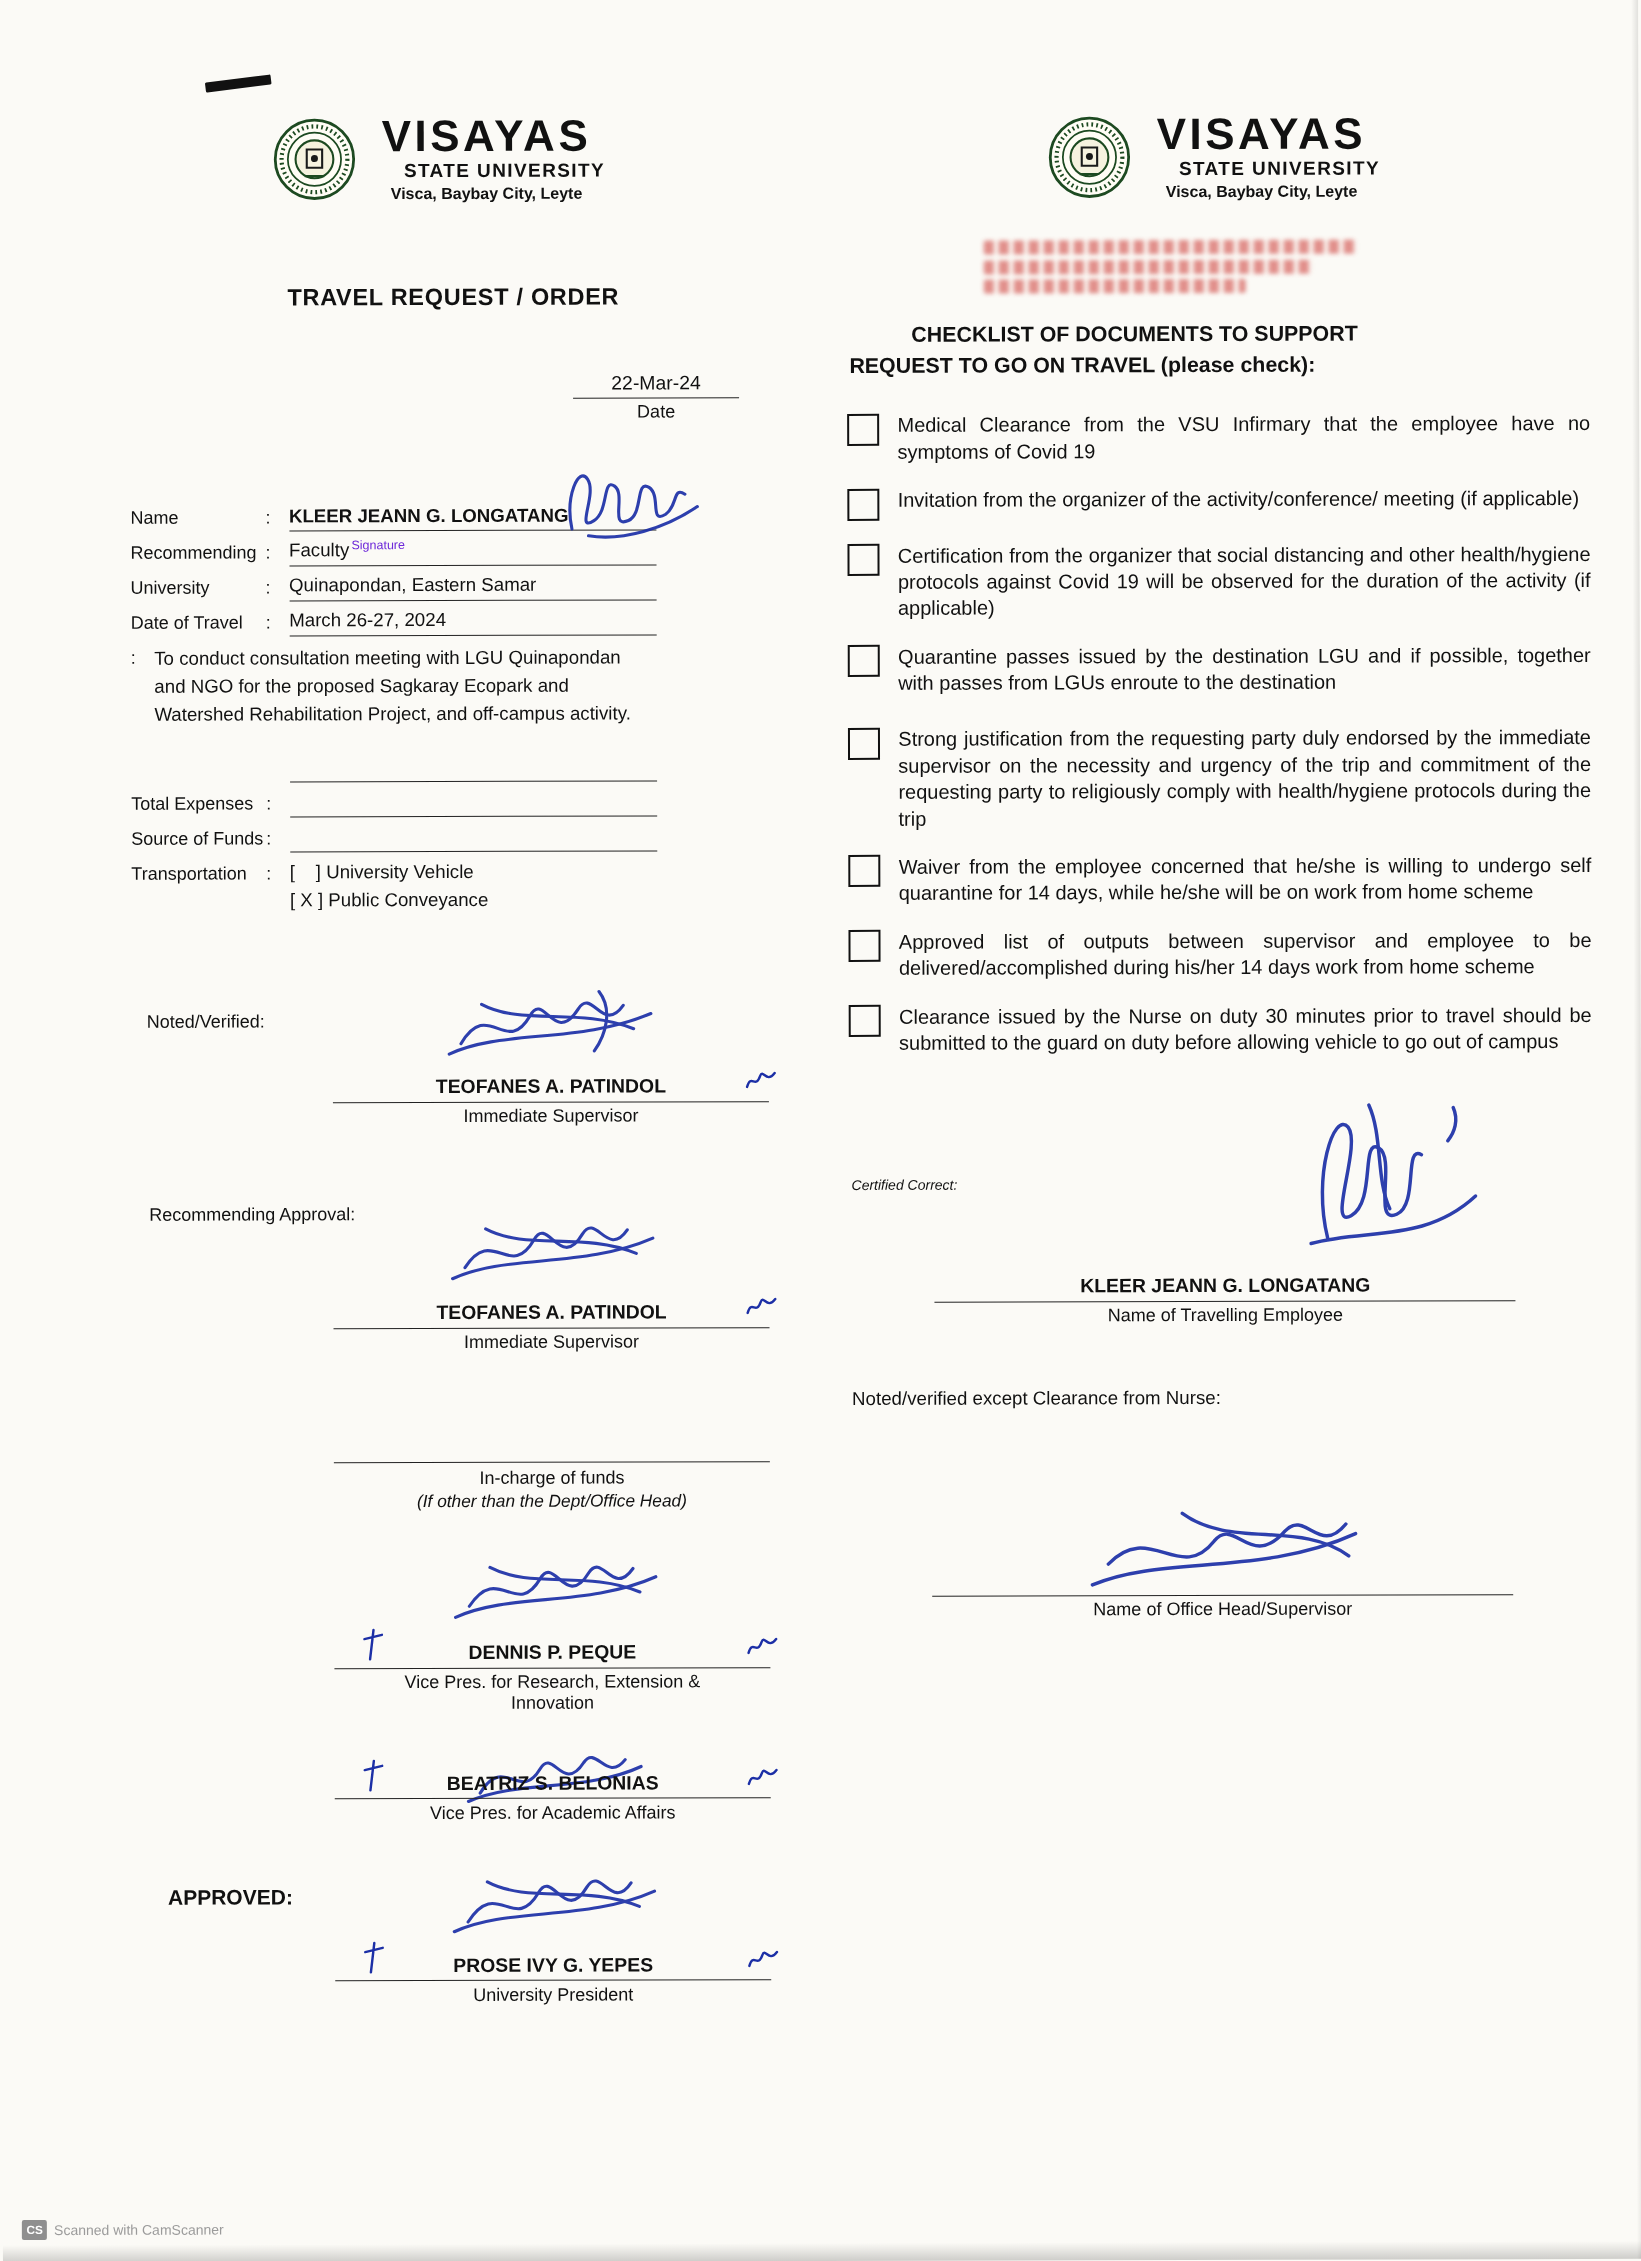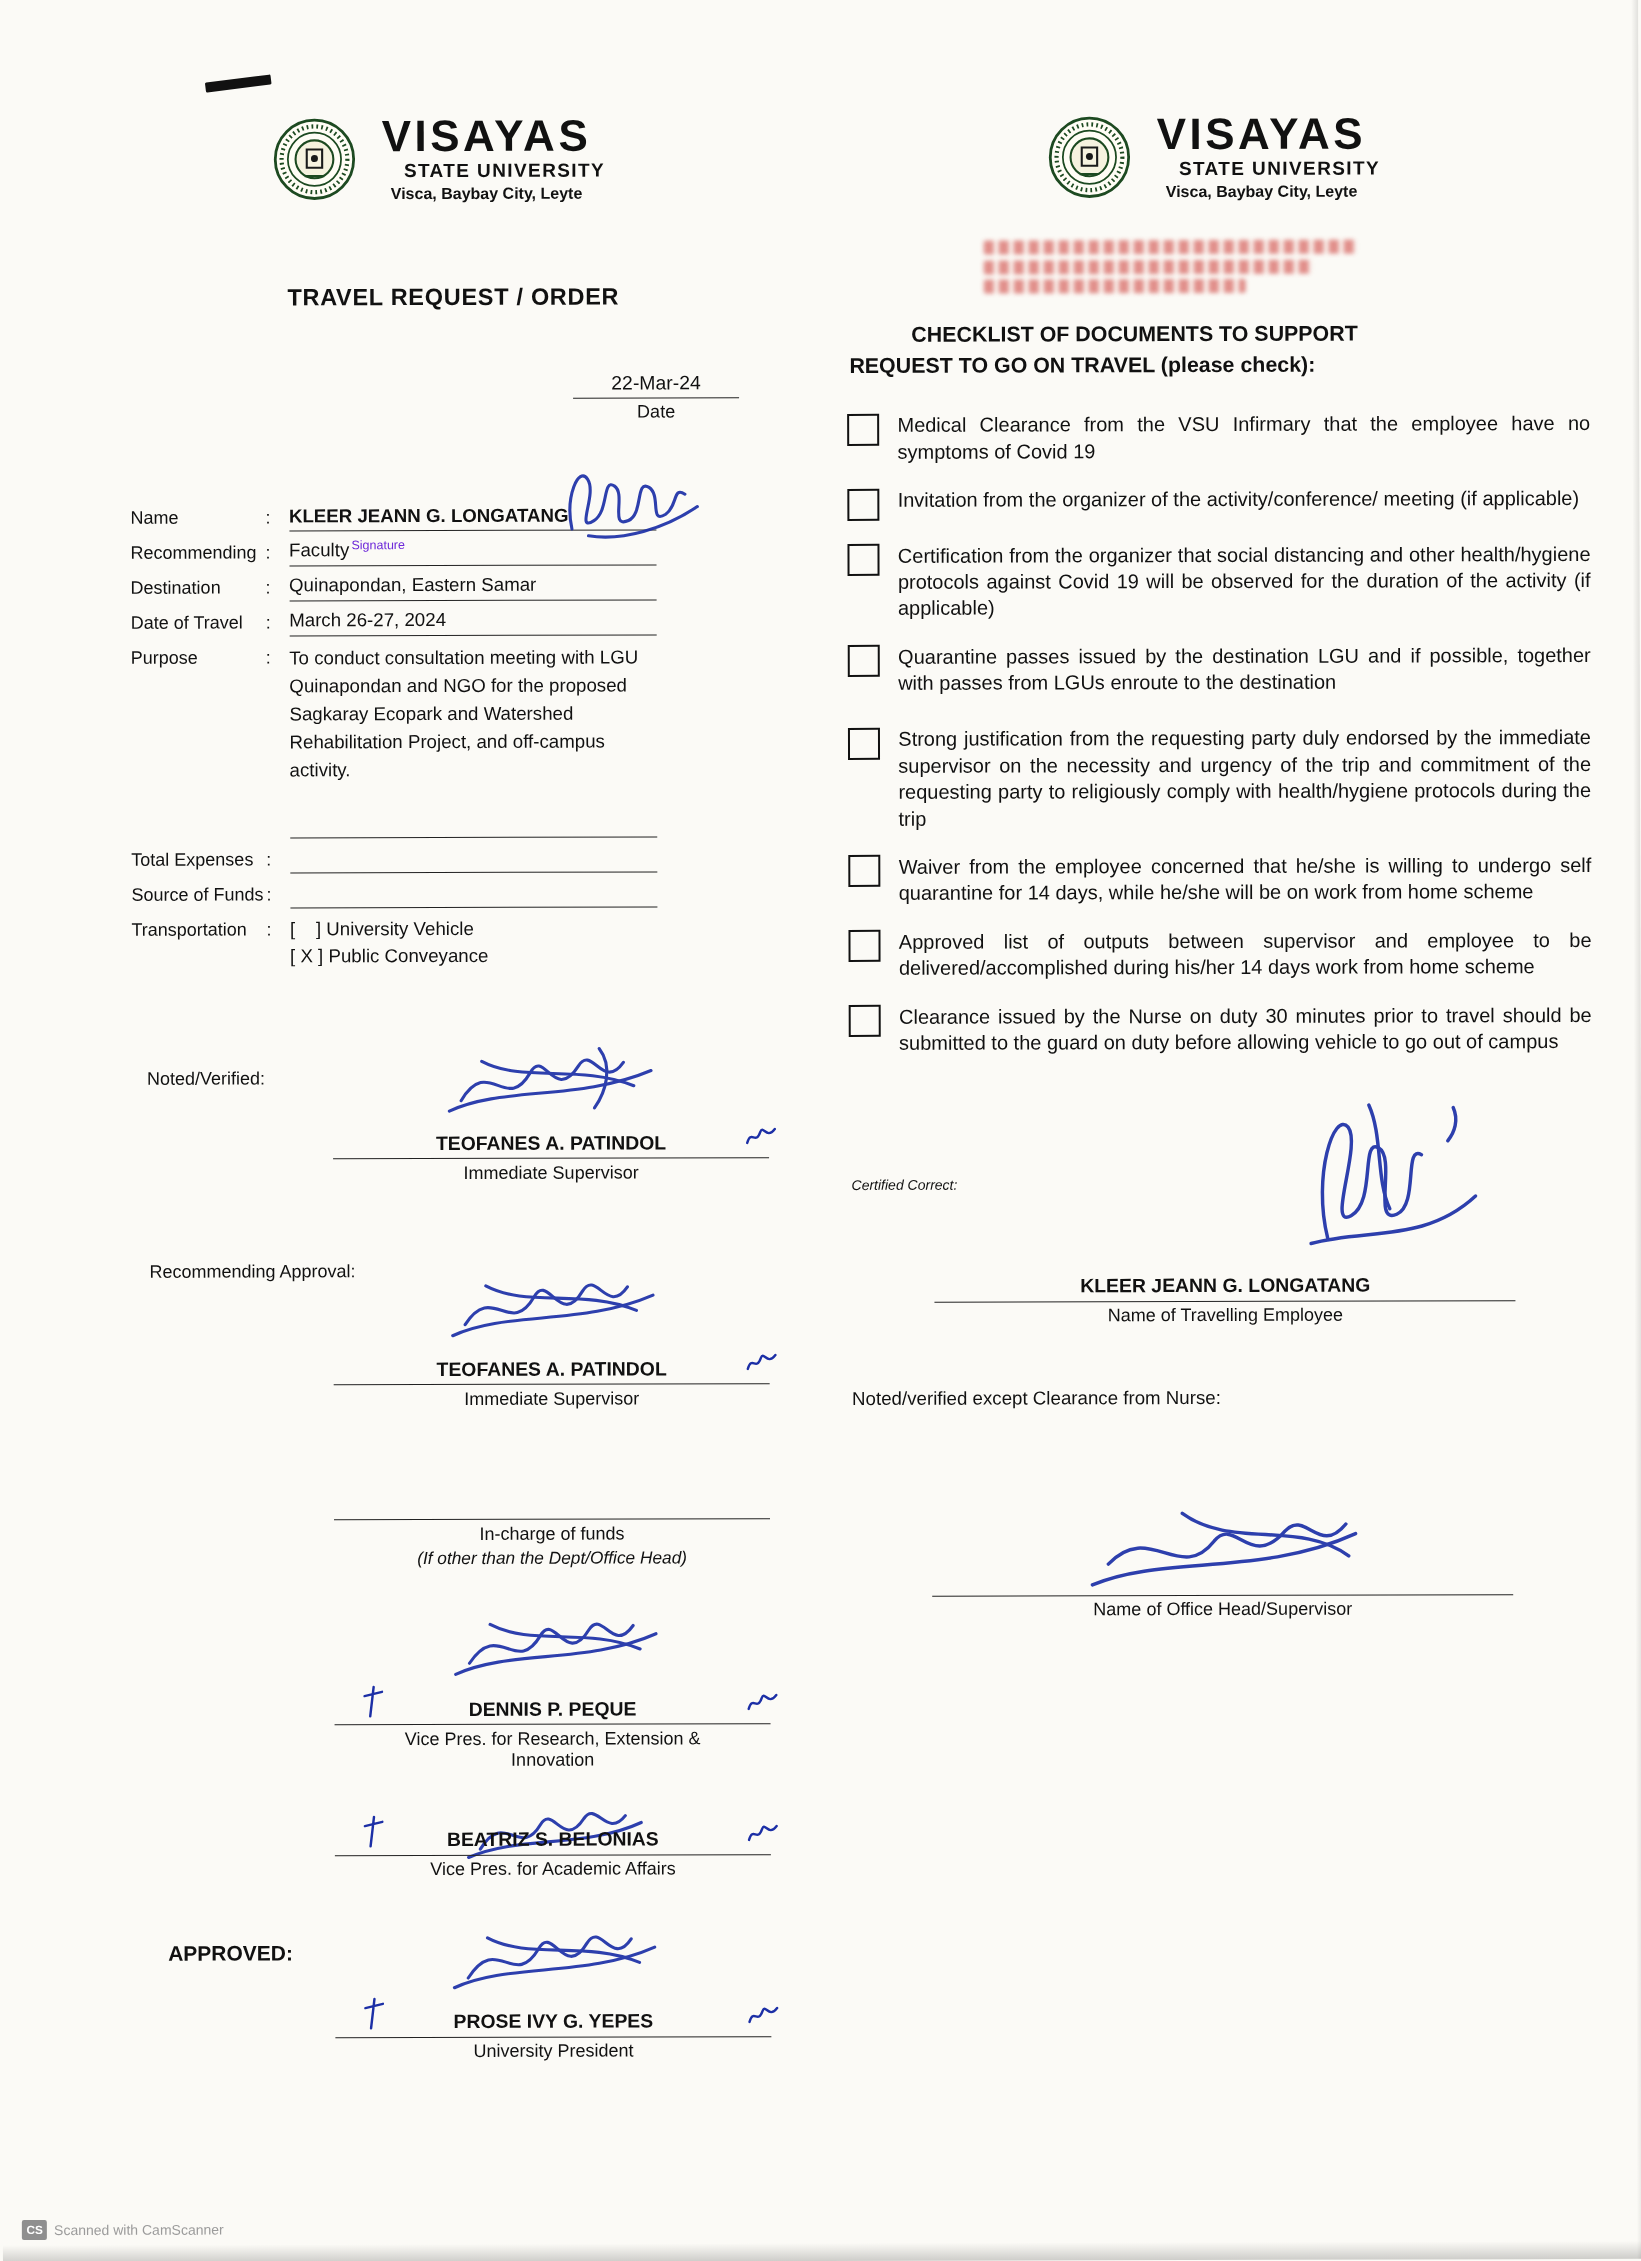--- a/index.html
+++ b/index.html
@@ -138,31 +138,30 @@
             <path d="M42,112 C92,120 152,102 200,70"></path>
           </g>
         </svg>
       </div>
       <div class="frow">
         <span class="flabel">Recommending</span>
         <span class="fcolon">:</span>
         <span class="fvalue">Faculty</span>
       </div>
       <div class="frow">
-        <span class="flabel">Destination</span>
+        <span class="flabel">University</span>
         <span class="fcolon">:</span>
         <span class="fvalue">Quinapondan, Eastern Samar</span>
       </div>
       <div class="frow">
         <span class="flabel">Date of Travel</span>
         <span class="fcolon">:</span>
         <span class="fvalue">March 26-27, 2024</span>
       </div>
       <div class="frow">
-        <span class="flabel">Purpose</span>
         <span class="fcolon">:</span>
         <span class="fvalue noline">To conduct consultation meeting with LGU Quinapondan and NGO for the proposed Sagkaray Ecopark and Watershed Rehabilitation Project, and off-campus activity.</span>
       </div>
       <div class="frow" style="margin-top:25px;">
         <span class="flabel"></span>
         <span class="fcolon"></span>
         <span class="fvalue"></span>
       </div>
       <div class="frow">
         <span class="flabel">Total Expenses</span>

